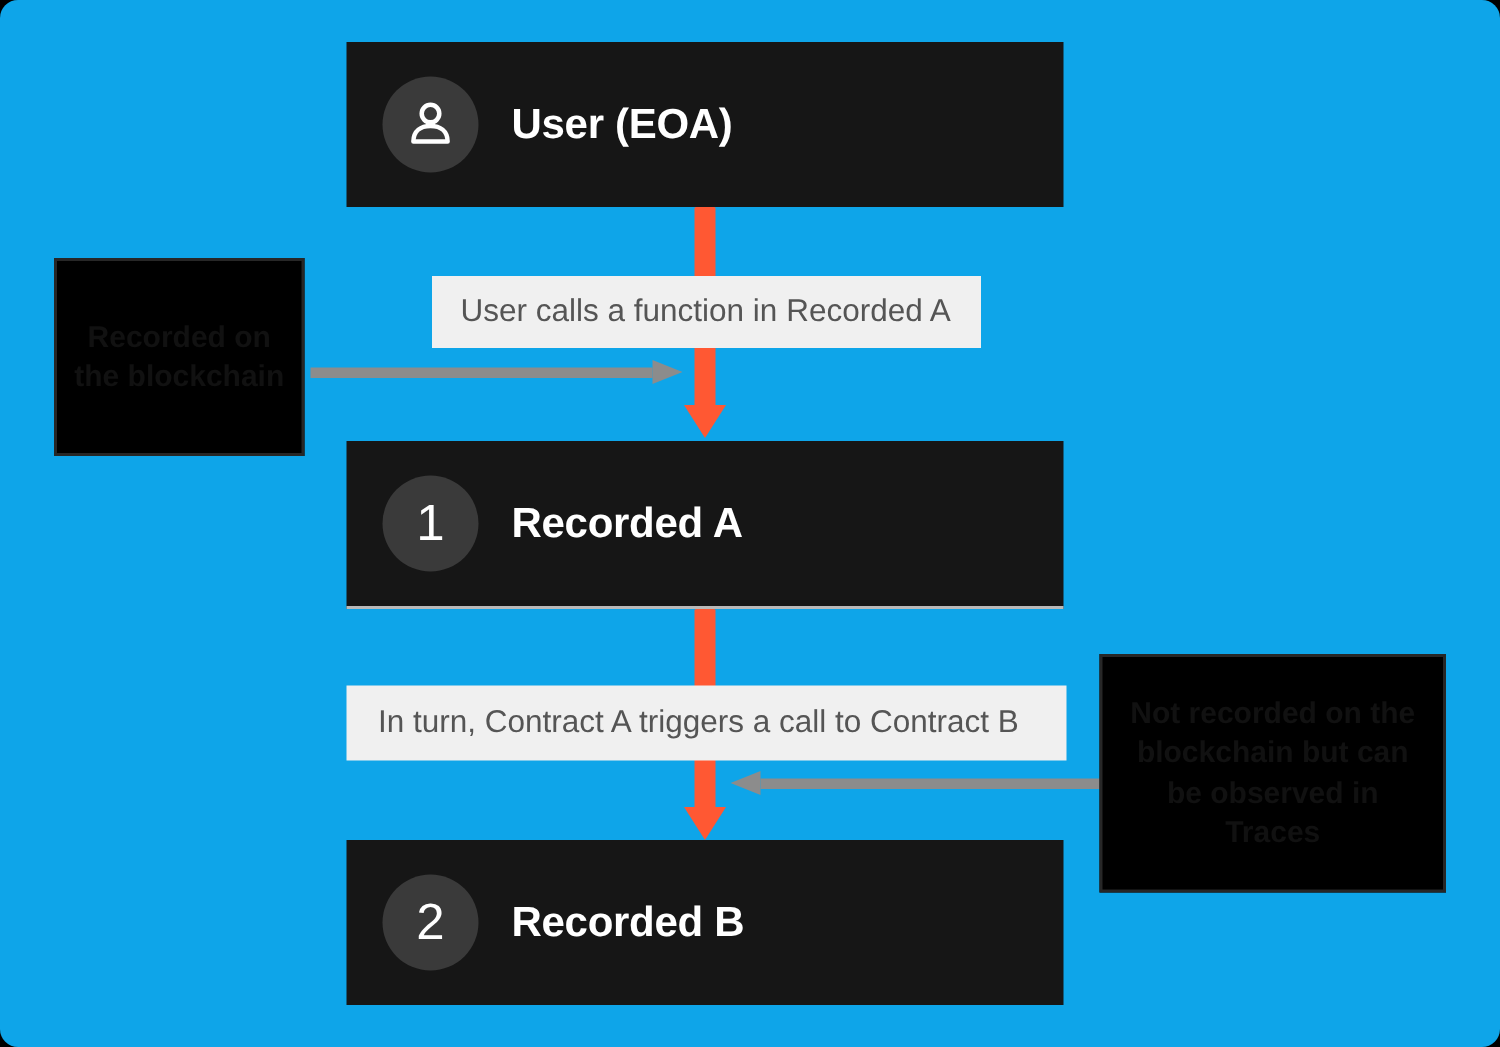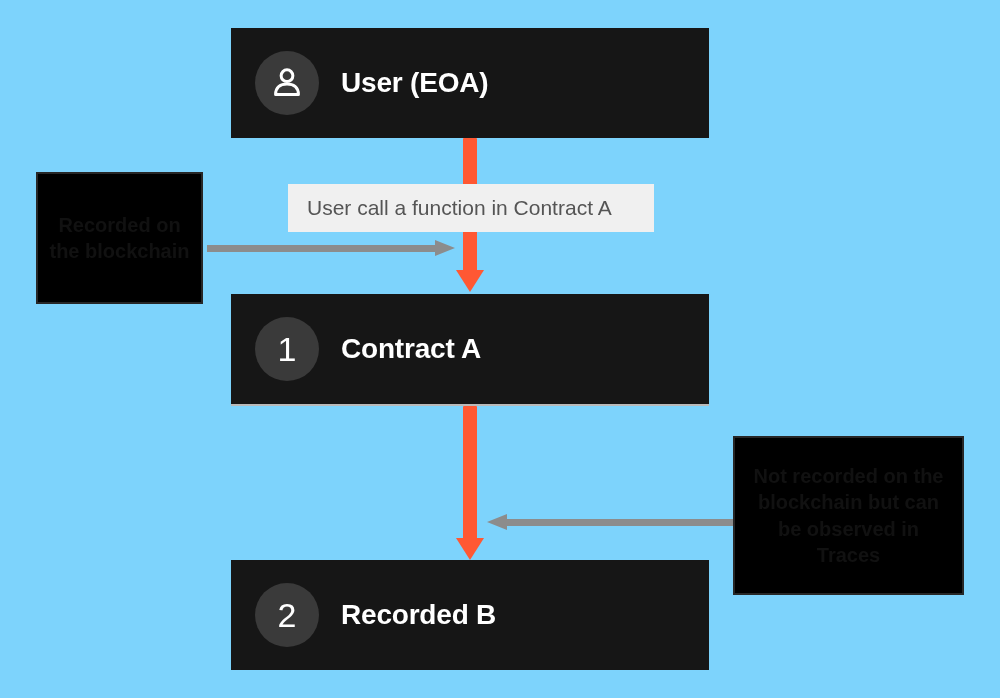--- a/index.html
+++ b/index.html
@@ -10,21 +10,22 @@
   body {
     width: 1000px;
     height: 698px;
     font-family: "Liberation Sans", sans-serif;
     overflow: hidden;
   }
   #canvas {
     position: relative;
     width: 1000px;
     height: 698px;
-    background: #7dd3fc;
+    background: #0ea5e9;
+    border-radius: 12px;
   }
 
   
   .node {
     position: absolute;
     left: 231px;
     width: 478px;
     background: #161616;
     display: flex;
     align-items: center;
@@ -212,26 +213,27 @@
       <svg class="user-icon" viewBox="0 0 24 24" aria-hidden="true">
         <circle cx="12" cy="7.4" r="3.7" fill="none" stroke="#ffffff" stroke-width="1.9"></circle>
         <path d="M4.8 19.2 C4.8 14.6 8.0 12.6 12 12.6 C16.0 12.6 19.2 14.6 19.2 19.2 Z" fill="none" stroke="#ffffff" stroke-width="1.9" stroke-linejoin="round"></path>
       </svg>
     </div>
     <div class="node-label">User (EOA)</div>
   </div>
 
   <div class="node" id="node-a">
     <div class="node-badge">1</div>
-    <div class="node-label">Contract A</div>
+    <div class="node-label">Recorded A</div>
   </div>
 
   <div class="node" id="node-b">
     <div class="node-badge">2</div>
     <div class="node-label">Recorded B</div>
   </div>
 
-  <div class="caption" id="caption-1">User call a function in Contract A</div>
+  <div class="caption" id="caption-1">User calls a function in Recorded A</div>
+  <div class="caption" id="caption-2">In turn, Contract A triggers a call to Contract B</div>
 
   <div class="note" id="note-left">Recorded on the blockchain</div>
   <div class="note" id="note-right">Not recorded on the blockchain but can be observed in Traces</div>
 
 </div>
 
 </body></html>

